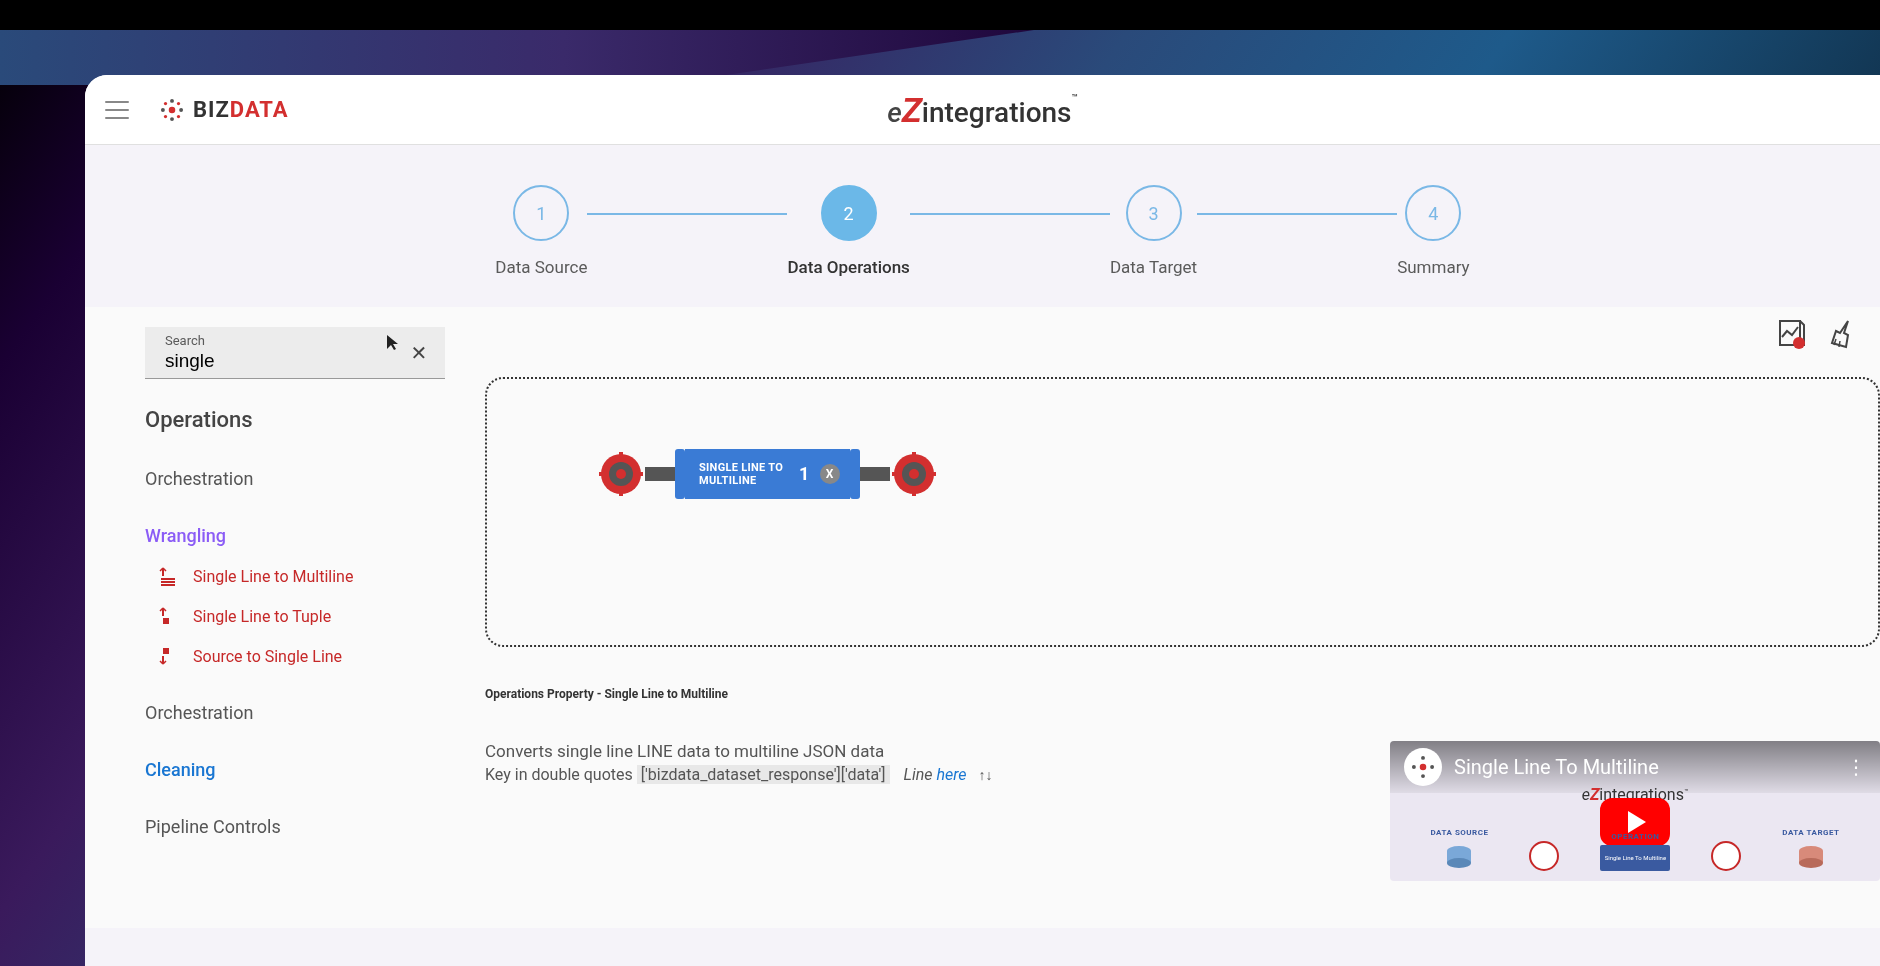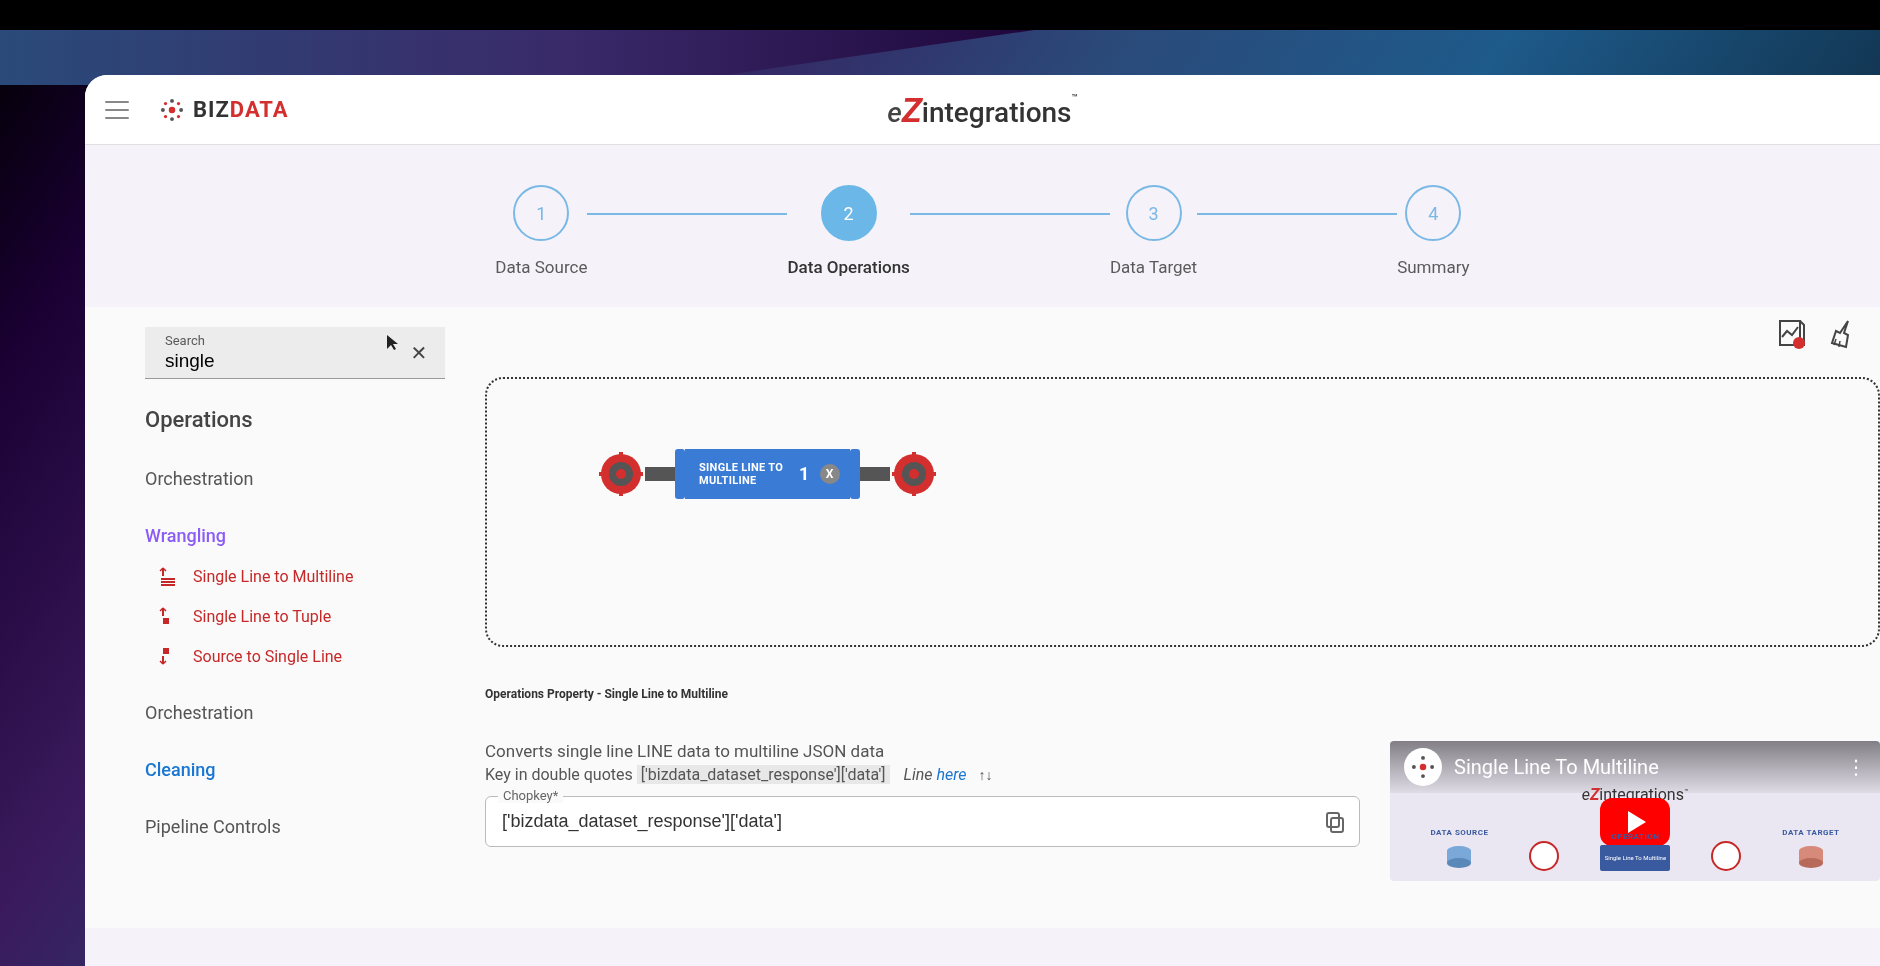--- a/index.html
+++ b/index.html
@@ -635,28 +635,20 @@
         <div class="props">
           <div class="props-title">Operations Property - Single Line to Multiline</div>
           <div class="props-body">
             <div class="props-left">
               <div class="desc1">Converts single line LINE data to multiline JSON data</div>
               <div class="desc2">
                 <span>Key in double quotes </span><span class="highlight">['bizdata_dataset_response']['data']</span>
                 <span class="refer">Line</span>
                 <span class="here">here</span>
                 <span class="swap-icon">↑↓</span>
-              </div>
-              <div class="field-wrap">
-                <span class="field-label">Chopkey*</span>
-                <input class="field-input" value="['bizdata_dataset_response']['data']" style="">
-                <svg class="copy-btn" viewBox="0 0 24 24">
-                  <rect x="8" y="8" width="12" height="14" rx="2" fill="none" stroke="#666" stroke-width="2"></rect>
-                  <rect x="4" y="3" width="12" height="14" rx="2" fill="none" stroke="#666" stroke-width="2"></rect>
-                </svg>
               </div>
             </div>
 
             <div class="video-thumb">
               <div class="video-title-bar">
                 <div class="video-avatar">
                   <svg width="26" height="26" viewBox="0 0 40 40">
                     <circle cx="20" cy="20" r="5" fill="#d32f2f"></circle>
                     <circle cx="20" cy="6" r="3" fill="#555"></circle>
                     <circle cx="20" cy="34" r="3" fill="#555"></circle>

